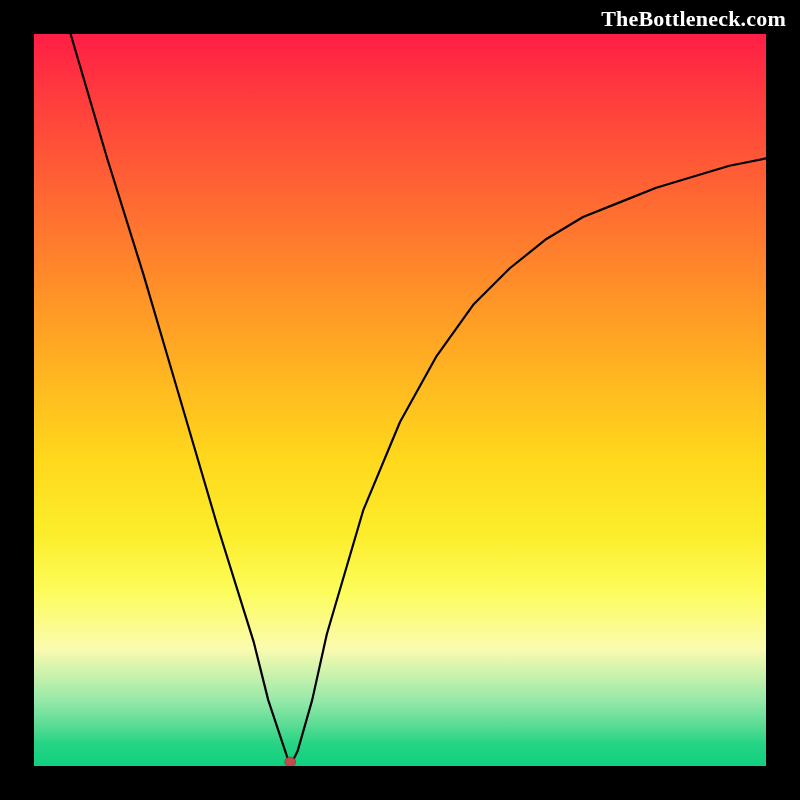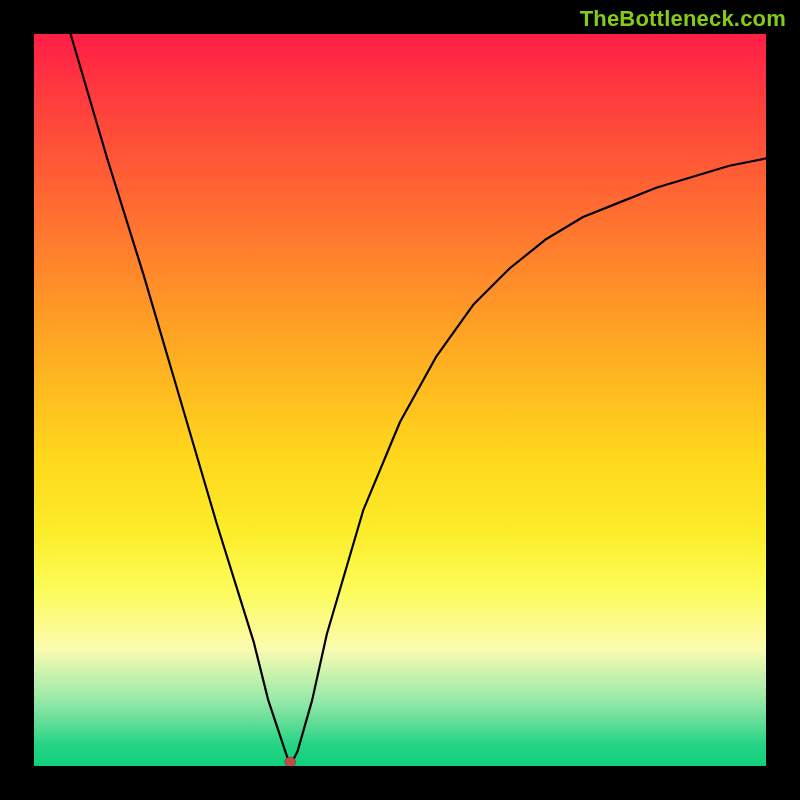--- a/index.html
+++ b/index.html
@@ -7,22 +7,22 @@
   .container {
     width: 800px;
     height: 800px;
     background: #000;
     position: relative;
   }
   .watermark {
     position: absolute;
     top: 6px;
     right: 14px;
-    color: #84cc16;
-    font-family: Liberation Sans, sans-serif;
+    color: #ffffff;
+    font-family: Liberation Serif, serif;
     font-size: 22px;
     font-weight: 600;
     letter-spacing: 0.2px;
     z-index: 3;
     margin-left: 34px;
   }
   .plot-area {
     position: absolute;
     left: 34px;
     top: 34px;

